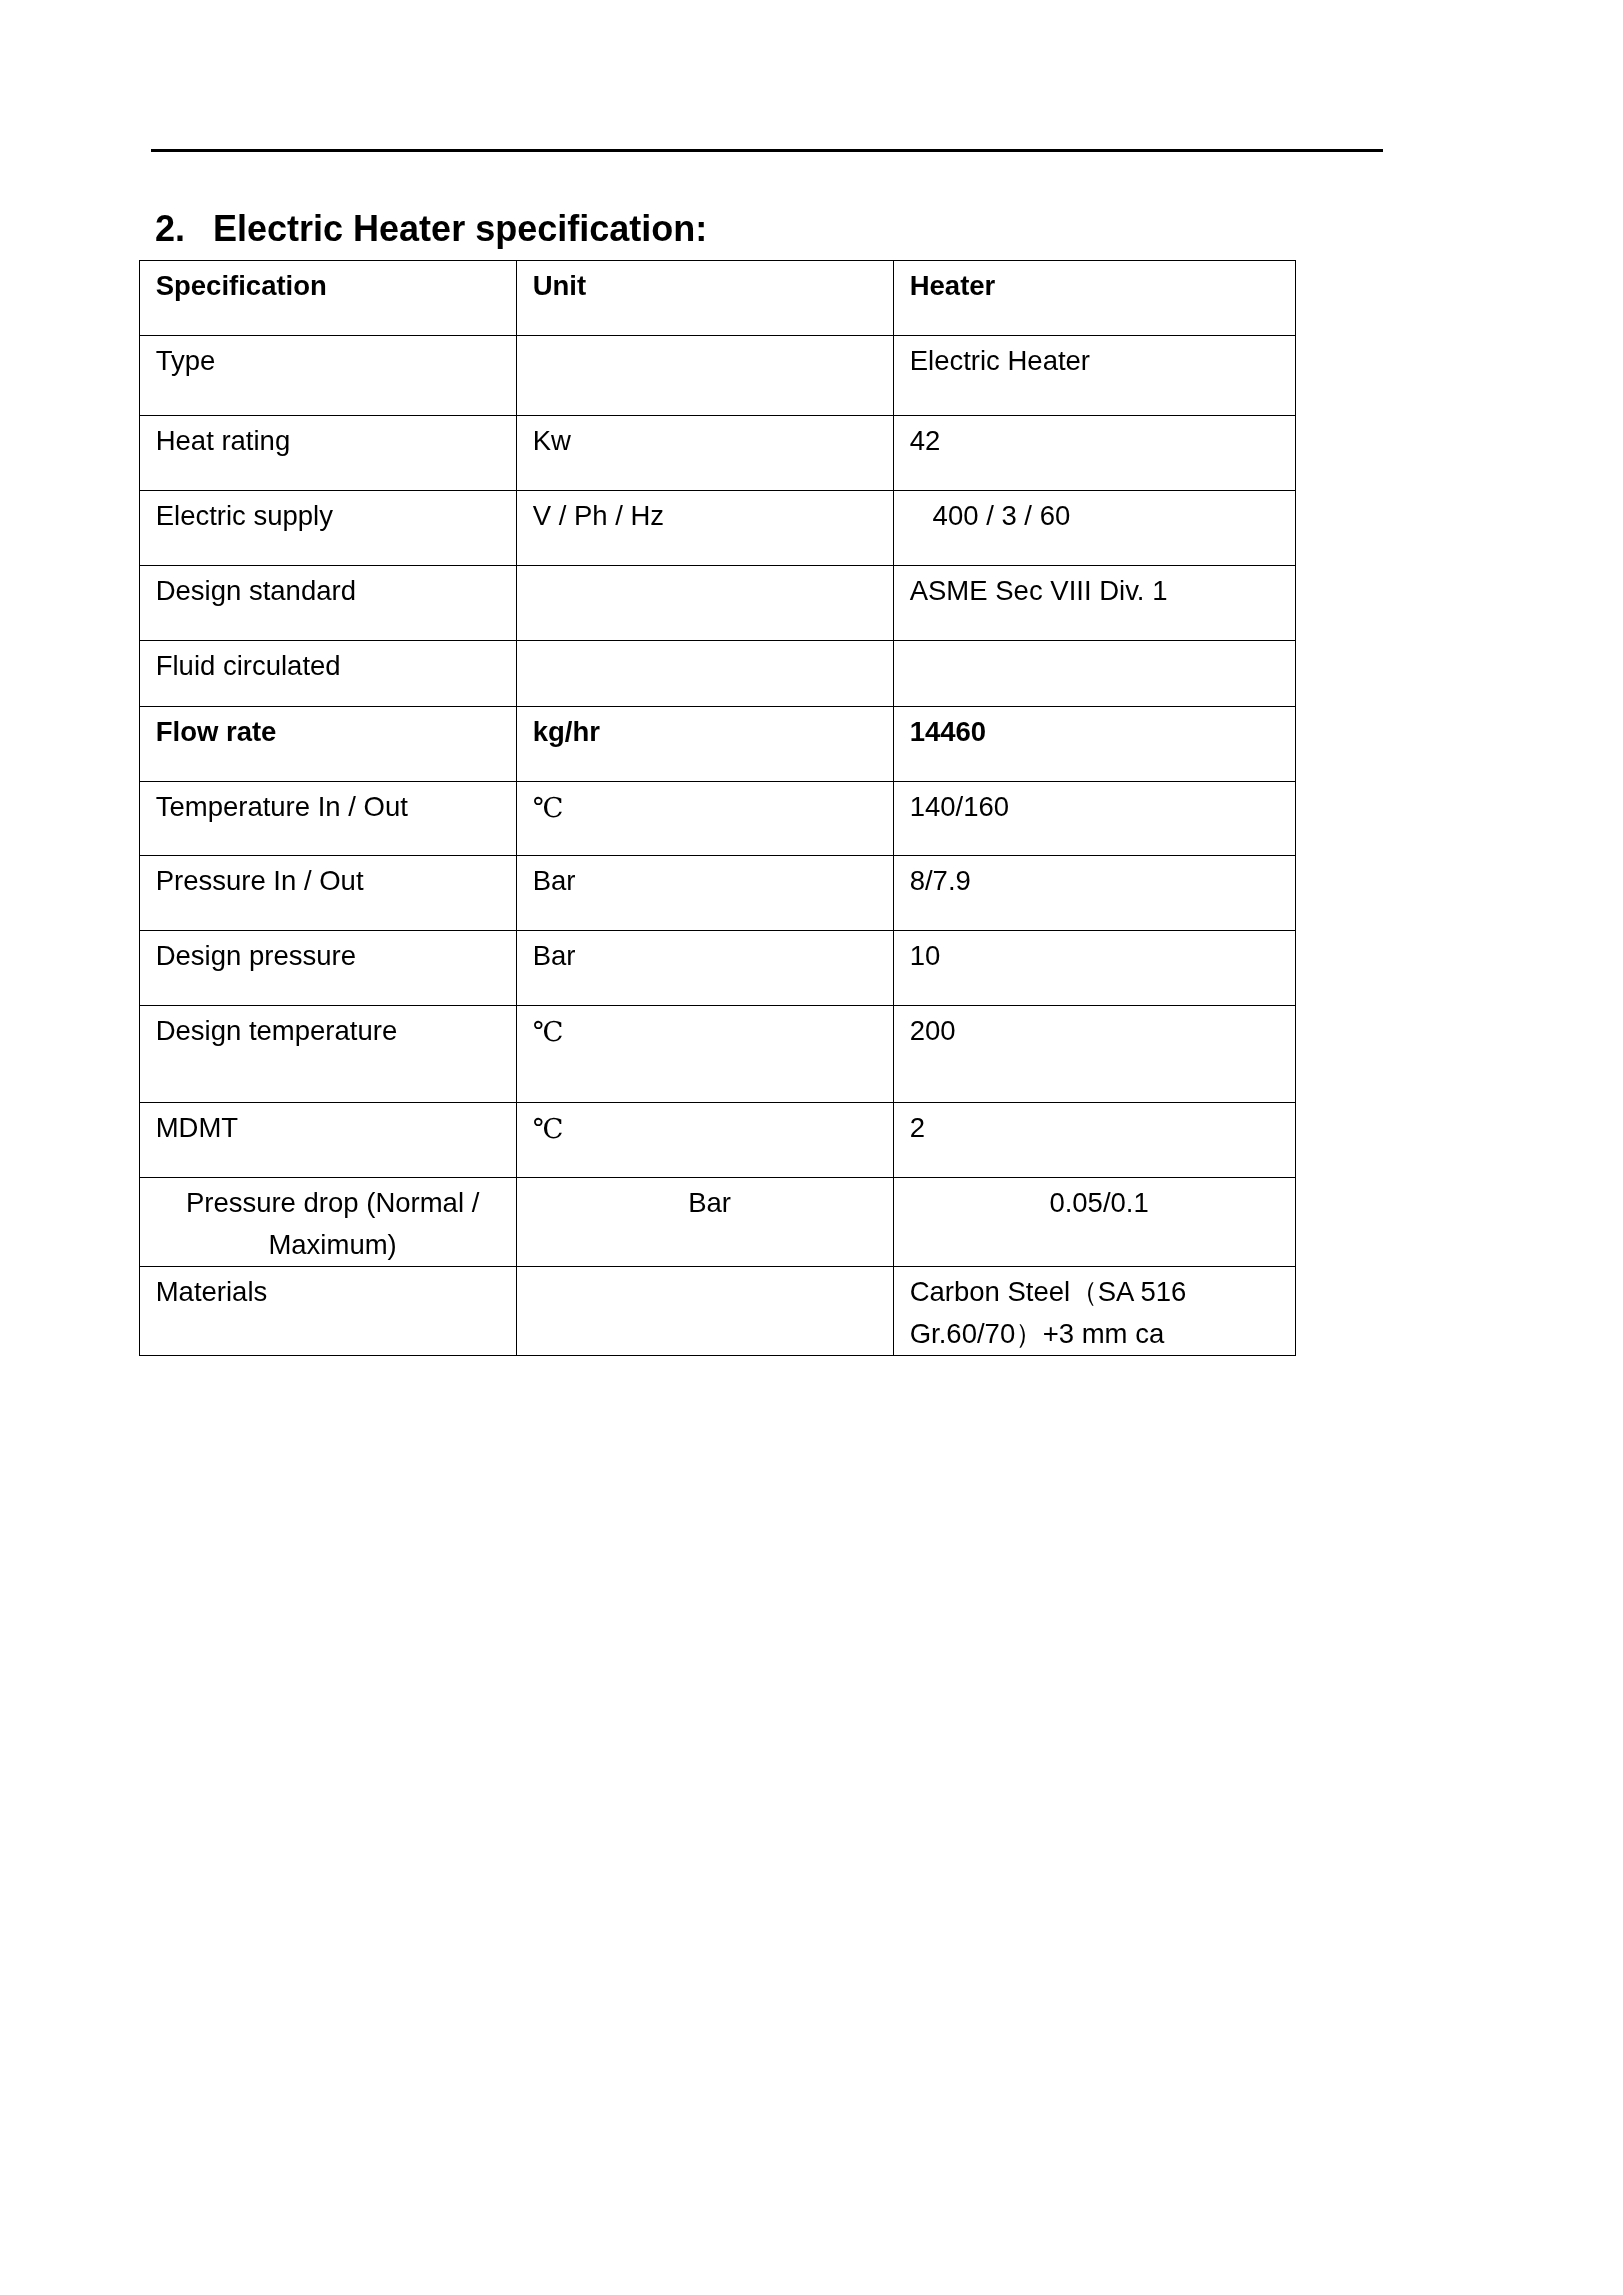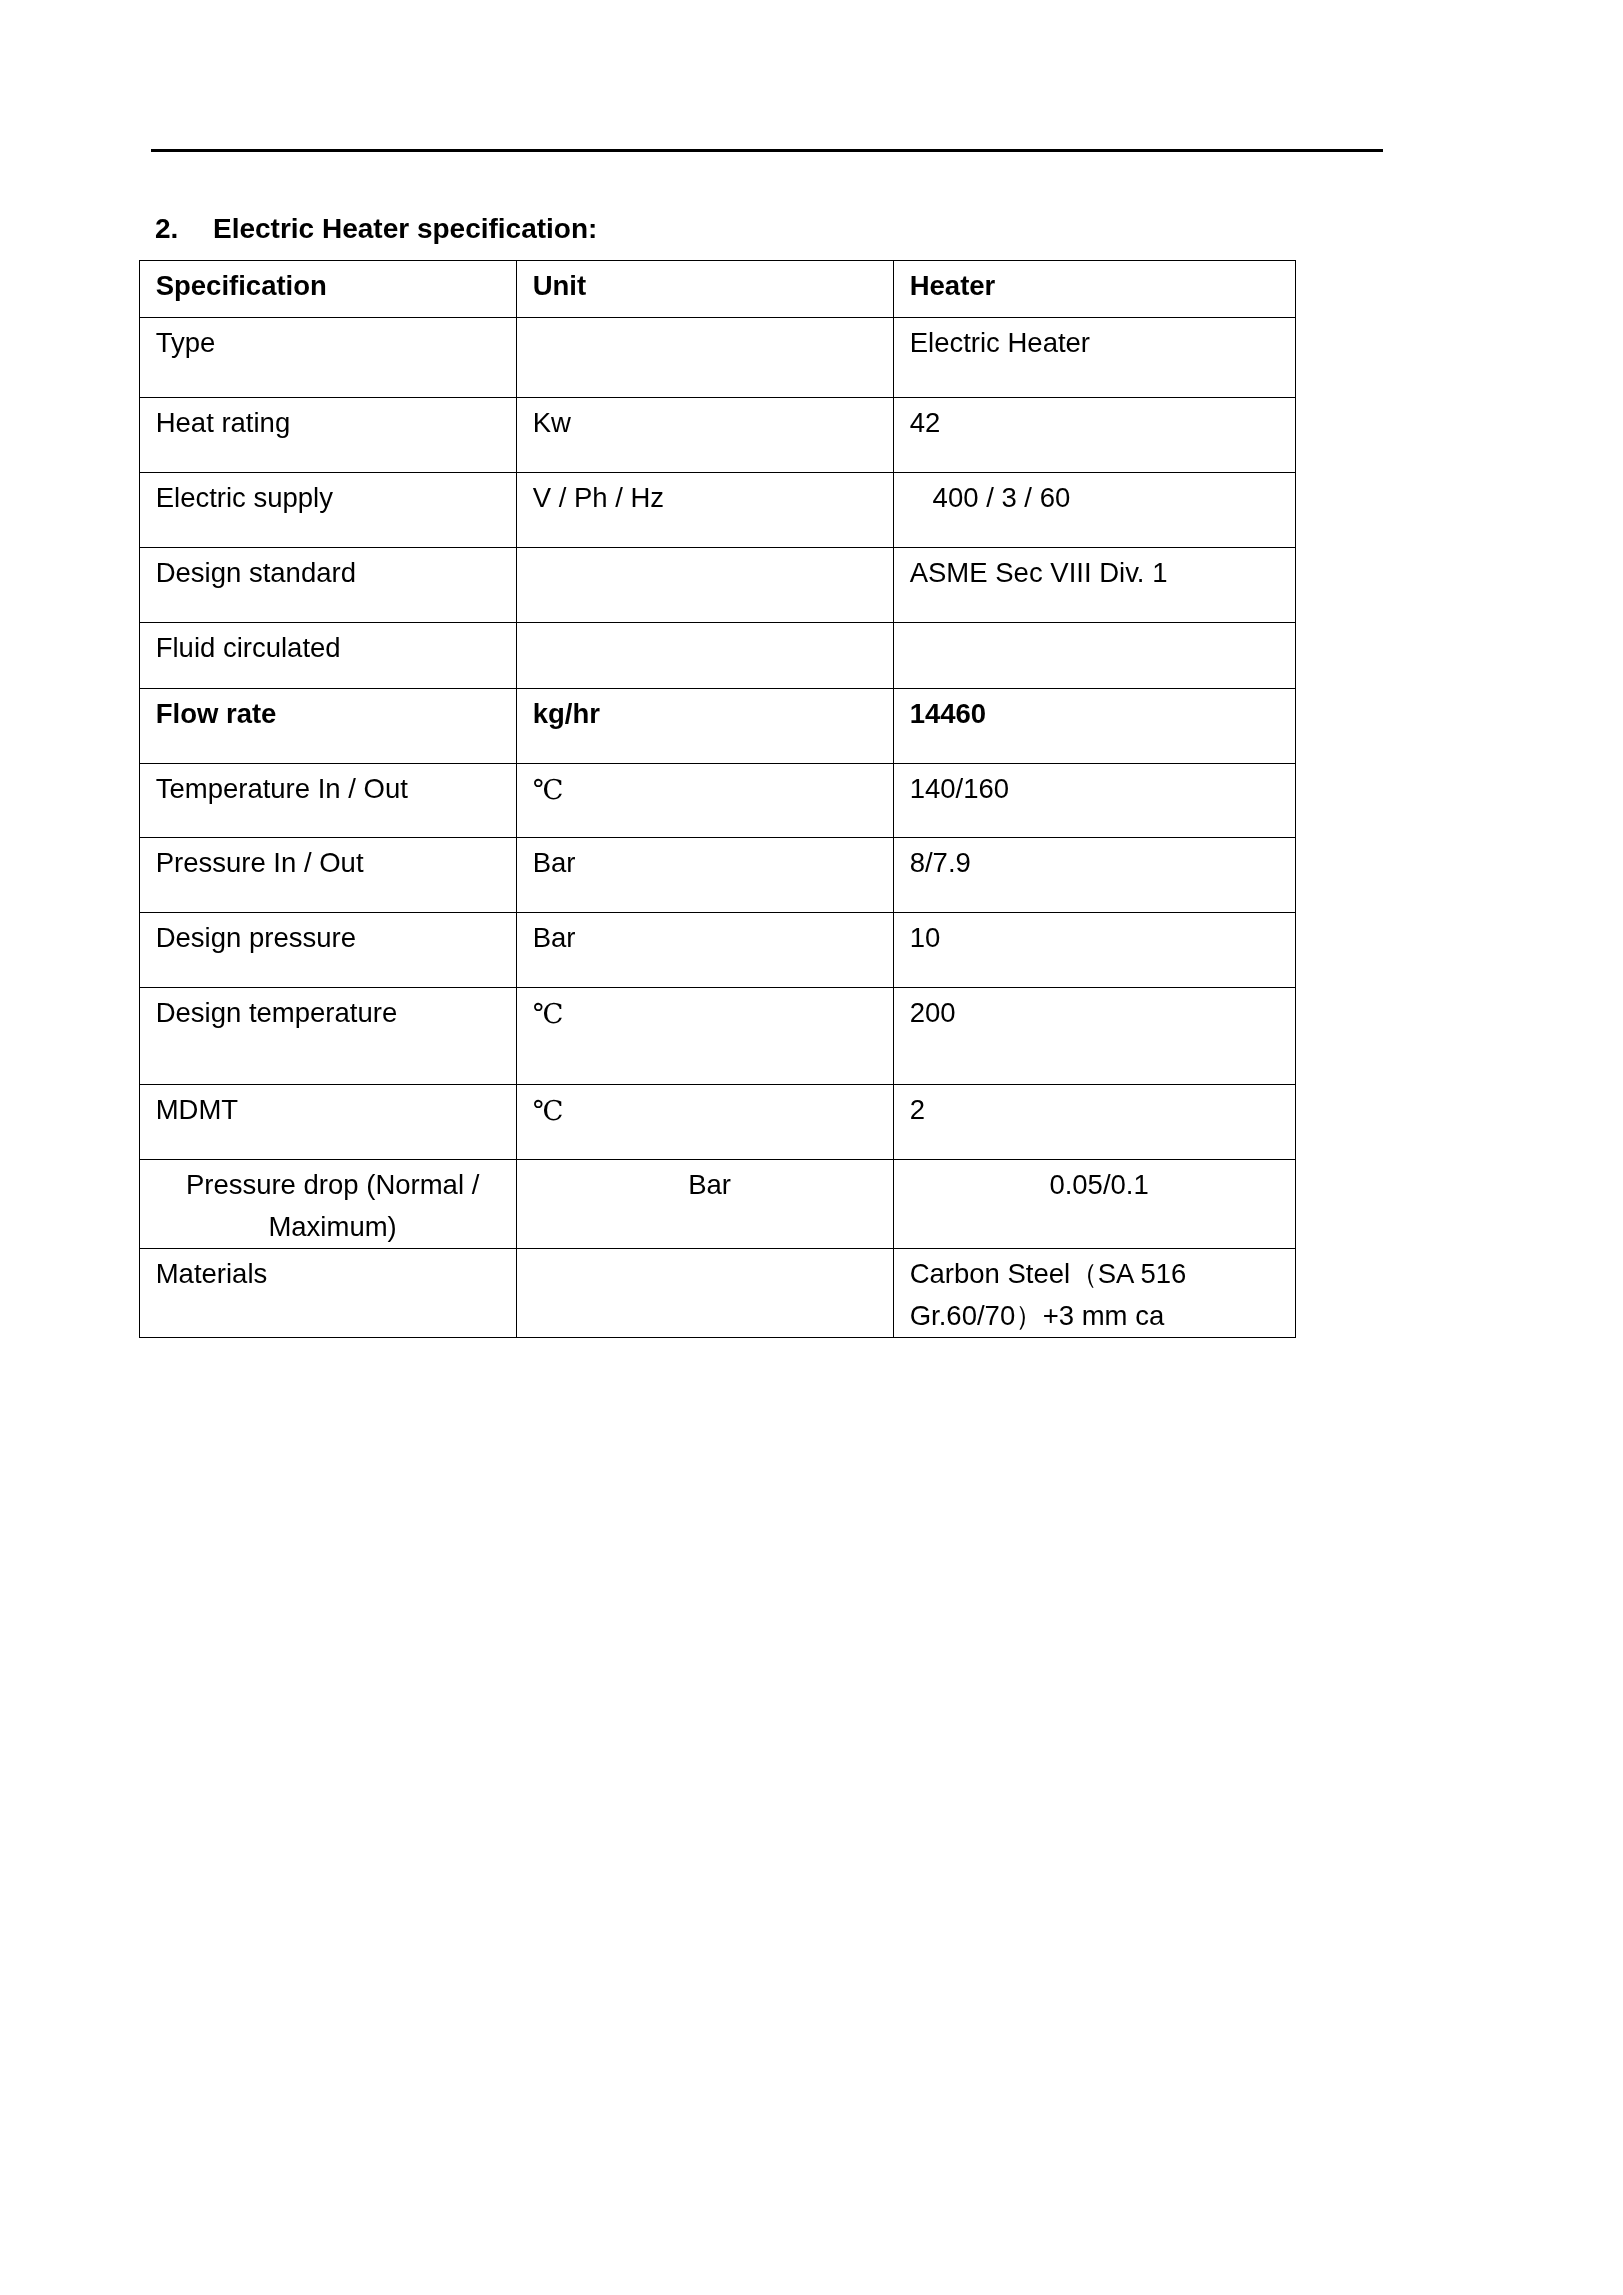--- a/index.html
+++ b/index.html
@@ -20,21 +20,21 @@
     left: 151px;
     top: 149px;
     width: 1232px;
     height: 2.6px;
     background: #000000;
   }
   .section-heading {
     position: absolute;
     left: 155px;
     top: 211px;
-    font-size: 28px;
+    font-size: 36px;
     font-weight: bold;
     line-height: 35px;
     white-space: nowrap;
   }
   .section-heading .num {
     display: inline-block;
     width: 58px;
   }
   .spec-table {
     position: absolute;
@@ -74,21 +74,21 @@
   <span class="num">2.</span><span>Electric Heater specification:</span>
 </div>
 
 <table class="spec-table">
   <colgroup>
     <col class="col1">
       <col class="col2">
       <col class="col3">
   </colgroup>
   <tbody id="spec-body">
-    <tr class="head" style="height:57px">
+    <tr class="head" style="height:75px">
       <td>Specification</td>
       <td>Unit</td>
       <td>Heater</td>
     </tr>
   <tr style="height: 80px;">
         <td>Type</td>
         <td></td>
         <td class="pre">Electric Heater</td>
       </tr>
       <tr style="height: 75px;">

